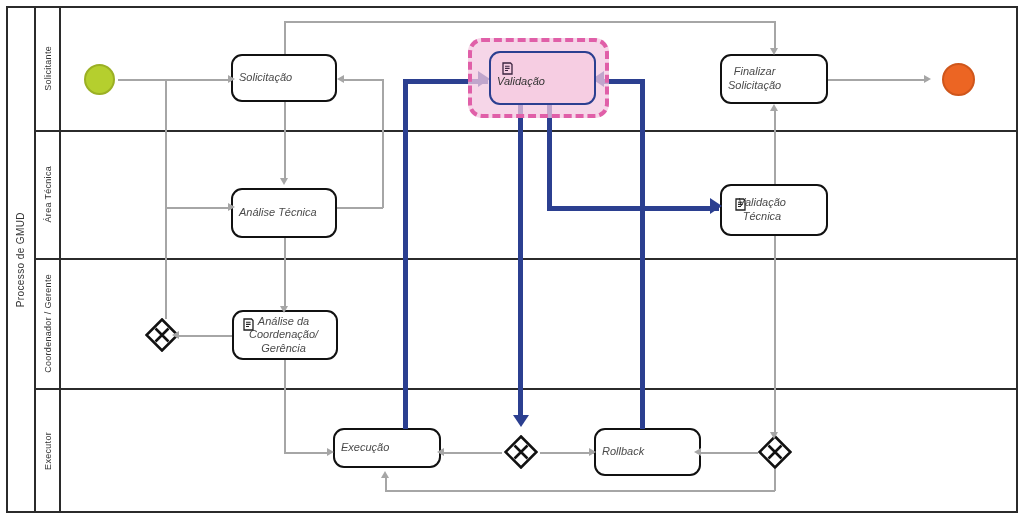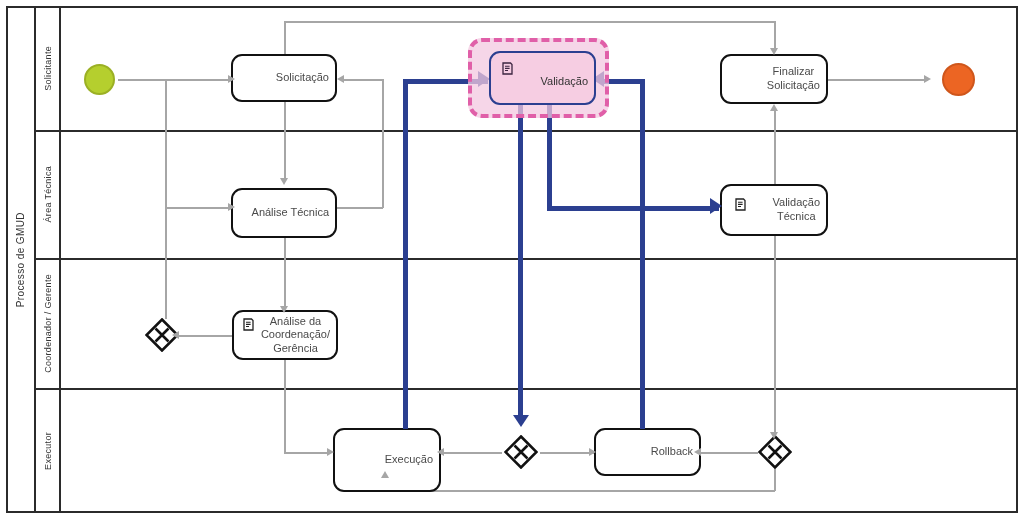--- a/index.html
+++ b/index.html
@@ -5,22 +5,22 @@
   html,body{margin:0;padding:0;background:#ffffff;}
   body{font-family:"Liberation Sans", sans-serif;}
   #canvas{position:relative;width:1024px;height:519px;background:#ffffff;overflow:hidden;}
   .pool-frame{position:absolute;left:6px;top:6px;width:1012px;height:507px;border:2px solid #2b2b2b;box-sizing:border-box;background:#fff;}
   .pool-label{position:absolute;left:6px;top:6px;width:30px;height:507px;box-sizing:border-box;border-right:2px solid #2b2b2b;display:flex;align-items:center;justify-content:center;}
   .pool-label span{writing-mode:vertical-rl;transform:rotate(180deg);font-size:10px;color:#333;letter-spacing:.4px;white-space:nowrap;}
   .lane-label{position:absolute;left:36px;width:25px;box-sizing:border-box;border-right:2px solid #2b2b2b;display:flex;align-items:center;justify-content:center;}
   .lane-label span{writing-mode:vertical-rl;transform:rotate(180deg);font-size:9px;color:#333;letter-spacing:.3px;white-space:nowrap;}
   .lane-div{position:absolute;left:36px;width:982px;height:0;border-top:2px solid #2b2b2b;}
   .task{position:absolute;box-sizing:border-box;background:#fff;border:2.5px solid #111;border-radius:11px;
-        display:flex;align-items:center;justify-content:flex-end;text-align:center;
-        font-size:11px;color:#4a4a4a;line-height:1.25;padding:2px 6px;}
+        display:flex;align-items:center;justify-content:flex-start;text-align:center;
+        font-size:11px;color:#4a4a4a;line-height:1.25;padding:2px 6px;font-style:italic;}
   .task.hl{border-color:#2b3f90;background:#f6cde2;color:#333;z-index:6;}
   .hl-wrap{position:absolute;box-sizing:border-box;border:4px dashed #e05fa8;background:rgba(243,200,224,0.75);border-radius:14px;z-index:5;}
   .evt{position:absolute;border-radius:50%;box-sizing:border-box;}
   .evt.start{background:#b5cf2e;border:2px solid #9bb024;}
   .evt.end{background:#ec6523;border:2px solid #cf561b;}
   .gw{position:absolute;width:34px;height:34px;}
   .flow{position:absolute;background:#a6a6a6;}
   .flow.h{height:1.6px;}
   .flow.v{width:1.6px;}
   .bflow{position:absolute;background:#2b3f90;z-index:4;}
@@ -195,21 +195,21 @@
       <svg width="13" height="13" viewBox="0 0 13 13">
         <path d="M2 1 H9.5 L11 2.5 V12 H2 Z" fill="none" stroke="#222" stroke-width="1.3"></path>
         <path d="M4 4.3 H8.6 M4 6.4 H8.6 M4 8.5 H7" stroke="#222" stroke-width="1.1"></path>
       </svg>
     </span>
     <span class="tlabel" style="white-space:pre-line;margin-left:9px;line-height:1.2;">Análise da
 Coordenação/
 Gerência</span>
   </div>
 
-  <div class="task" style="left:333px;top:428px;width:108px;height:64px;">
+  <div class="task" style="left:333px;top:428px;width:108px;height:40px;">
     <span class="tlabel">Execução</span>
   </div>
 
   <div class="task" style="left:594px;top:428px;width:107px;height:48px;">
     <span class="tlabel">Rollback</span>
   </div>
 
 </div>
 
 </body></html>

